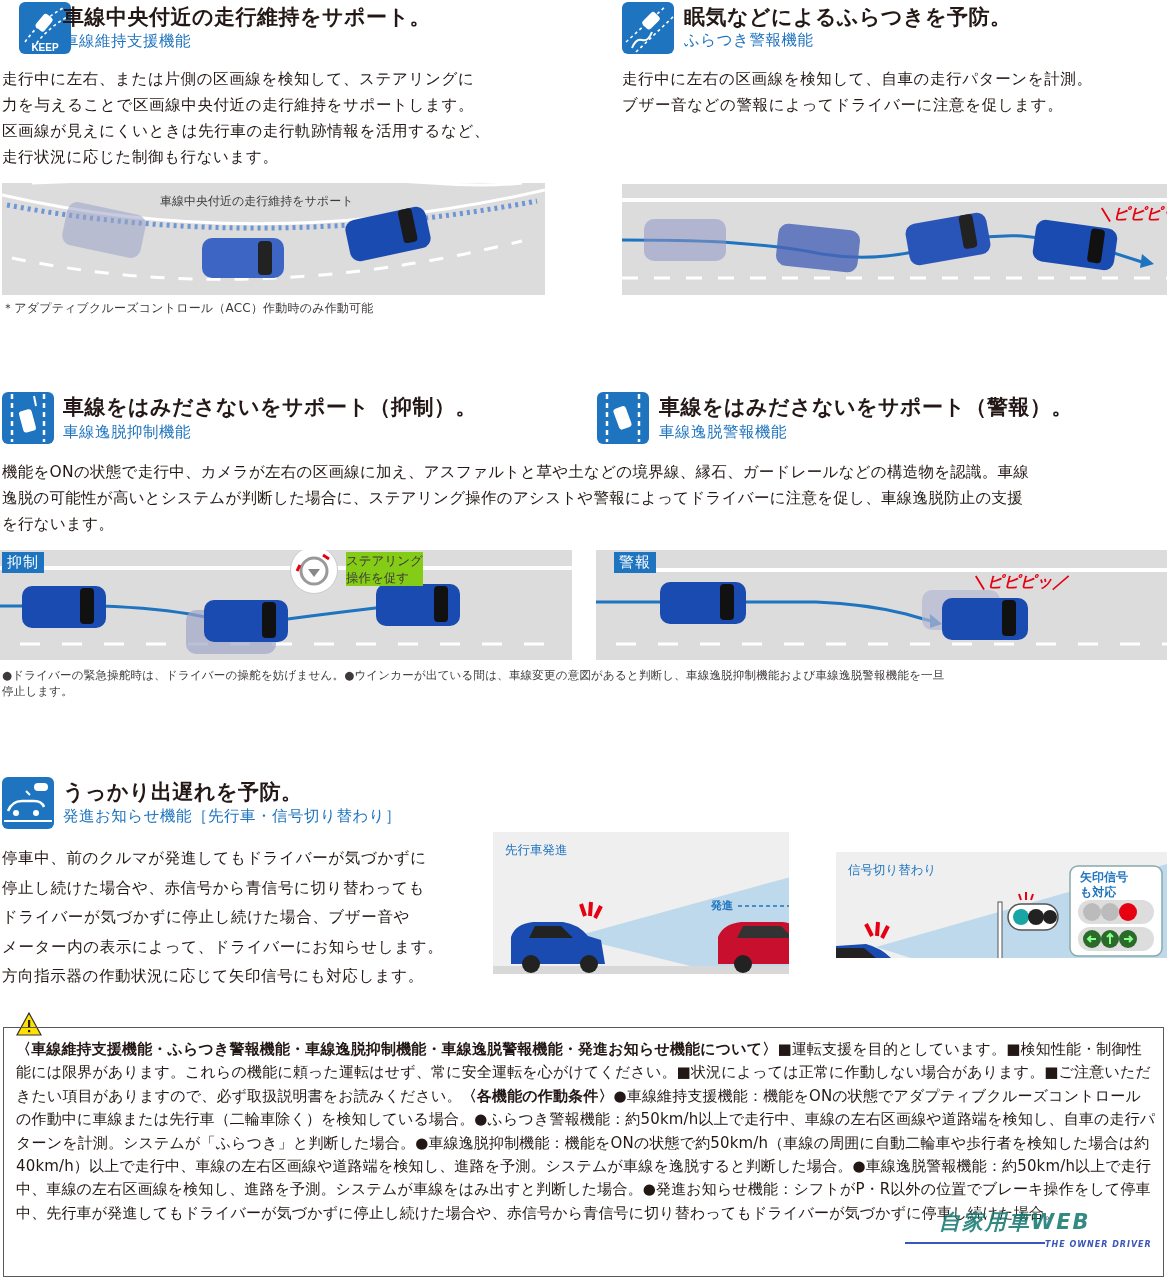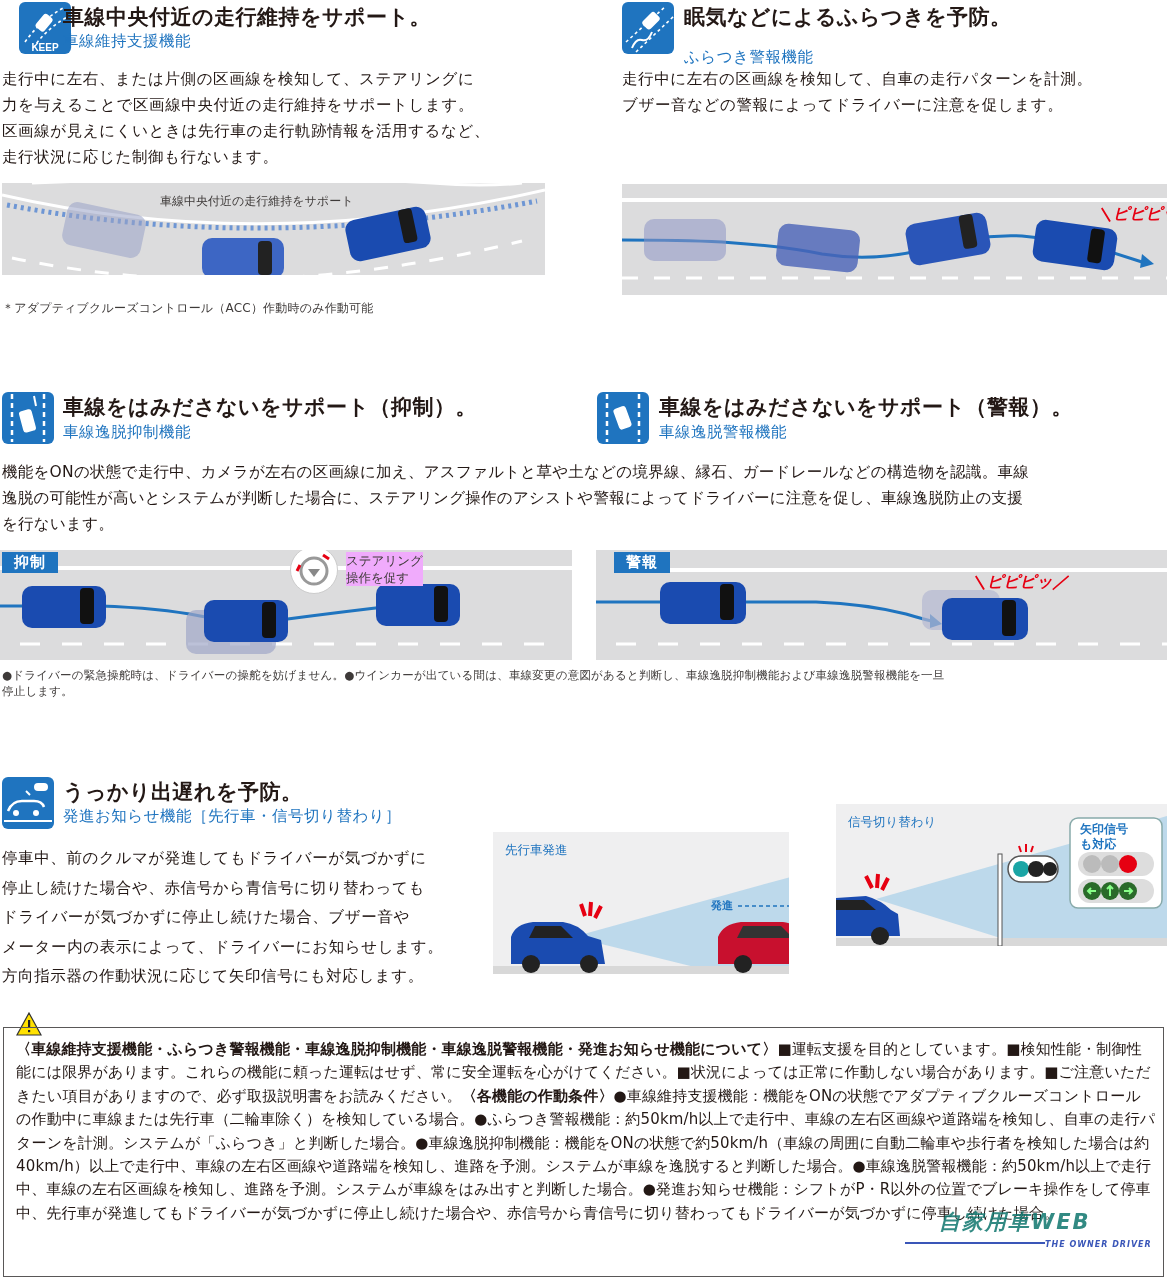--- a/index.html
+++ b/index.html
@@ -16,21 +16,21 @@
 
   .body-text { position: absolute; font-size: 15.5px; line-height: 26px; color: #231815; letter-spacing: 0.6px; }
   .body-text p { white-space: nowrap; }
 
   .note { position: absolute; font-size: 11.5px; color: #3e3a39; line-height: 16px; letter-spacing: 0.2px; }
 
   
   .road { position: absolute; background: #dcdcdd; overflow: hidden; }
   .road svg { position: absolute; left: 0; top: 0; }
 
-  .label-tag { position: absolute; background: #1f74bf; color: #fff; font-size: 15px; font-weight: bold; padding: 1px 12px; letter-spacing: 1px; }
+  .label-tag { position: absolute; background: #1f74bf; color: #fff; font-size: 15px; font-weight: normal; padding: 1px 5px; letter-spacing: 1px; }
 
   .beep { position: absolute; color: #e60012; font-size: 16px; font-weight: bold; font-style: italic; white-space: nowrap; }
 
   
   .panel { position: absolute; background: #efeff0; overflow: hidden; }
   .panel-title { position: absolute; left: 12px; top: 10px; font-size: 12.5px; color: #1f74bf; white-space: nowrap; }
 
   
   .caution-box { position: absolute; left: 3px; top: 1027px; width: 1161px; height: 250px; border: 1.5px solid #595757; }
   .caution-text { position: absolute; left: 12px; top: 10px; width: 1140px; font-size: 15px; line-height: 23.4px; color: #231815; letter-spacing: 0.15px; }
@@ -55,21 +55,21 @@
 <div class="feat-title" style="left:63px;top:3px;">車線中央付近の走行維持をサポート。</div>
 <div class="feat-sub" style="left:63px;top:31px;">車線維持支援機能</div>
 
 <div class="body-text" style="left:2px;top:66px;">
   <p>走行中に左右、または片側の区画線を検知して、ステアリングに</p>
   <p>力を与えることで区画線中央付近の走行維持をサポートします。</p>
   <p>区画線が見えにくいときは先行車の走行軌跡情報を活用するなど、</p>
   <p>走行状況に応じた制御も行ないます。</p>
 </div>
 
-<div class="road" style="left:2px;top:183px;width:543px;height:92px;">
+<div class="road" style="left:2px;top:183px;width:543px;height:112px;">
   <svg width="543" height="112" viewBox="0 0 543 112">
     <path d="M30 0 Q270 -10 430 0 Q480 4 520 0" stroke="#fff" stroke-width="3" fill="none"></path>
     <path d="M0 0 Q260 60 543 -5" stroke="#fff" stroke-width="3" fill="none" transform="translate(0,12)"></path>
     <path d="M10 75 Q250 125 520 58" stroke="#fff" stroke-width="3" stroke-dasharray="14 14" fill="none"></path>
     <path d="M5 22 Q260 70 535 18" stroke="#4a7fd0" stroke-width="5" stroke-dasharray="3 4" fill="none" opacity="0.75"></path>
     <g opacity="0.55">
       <rect x="62" y="25" width="80" height="44" rx="10" fill="#9aa3c8" transform="rotate(12 102 47)"></rect>
     </g>
     <g>
       <rect x="200" y="55" width="82" height="40" rx="10" fill="#3d66c4"></rect>
@@ -86,21 +86,21 @@
 
 <div class="feat-icon" style="left:622px;top:2px;">
   <svg viewBox="0 0 52 52">
     <path d="M4 40 L44 4" stroke="#fff" stroke-width="1.6" stroke-dasharray="3 3" fill="none"></path>
     <path d="M14 50 L52 14" stroke="#fff" stroke-width="1.6" stroke-dasharray="3 3" fill="none"></path>
     <rect x="24" y="10" width="11" height="17" rx="3" fill="#fff" transform="rotate(45 29 18)"></rect>
     <path d="M10 46 Q14 36 20 38 Q26 40 30 30" stroke="#fff" stroke-width="2" fill="none"></path>
   </svg>
 </div>
 <div class="feat-title" style="left:684px;top:3px;">眠気などによるふらつきを予防。</div>
-<div class="feat-sub" style="left:684px;top:47px;text-align:center;">ふらつき警報機能</div>
+<div class="feat-sub" style="left:684px;top:30px;text-align:center;">ふらつき警報機能</div>
 
 <div class="body-text" style="left:622px;top:66px;">
   <p>走行中に左右の区画線を検知して、自車の走行パターンを計測。</p>
   <p>ブザー音などの警報によってドライバーに注意を促します。</p>
 </div>
 
 <div class="road" style="left:622px;top:184px;width:545px;height:111px;">
   <svg width="545" height="111" viewBox="0 0 545 111">
     <rect x="0" y="14" width="545" height="4" fill="#fff"></rect>
     <path d="M0 94 L545 94" stroke="#fff" stroke-width="3" stroke-dasharray="16 16"></path>
@@ -167,21 +167,21 @@
   </svg>
   <div class="label-tag" style="left:2px;top:2px;">抑制</div>
   <div class="abs" style="left:290px;top:-4px;width:48px;height:48px;border-radius:50%;background:#fff;border:1px solid #ccc;">
     <svg width="46" height="46" viewBox="0 0 46 46">
       <circle cx="23" cy="24" r="13" stroke="#999" stroke-width="3" fill="none"></circle>
       <polygon points="17,22 29,22 23,30" fill="#888"></polygon>
       <path d="M9 18 L6 24" stroke="#e60012" stroke-width="3"></path>
       <path d="M32 8 L38 12" stroke="#e60012" stroke-width="3"></path>
     </svg>
   </div>
-  <div class="abs" style="left:346px;top:2px;font-size:12.5px;line-height:17px;color:#3e3a39;background:#f0abfc;">
+  <div class="abs" style="left:346px;top:2px;font-size:12.5px;line-height:17px;color:#3e3a39;background:#84cc16;">
     <div>ステアリング</div>
     <div>操作を促す</div>
   </div>
 </div>
 
 <div class="road" style="left:596px;top:550px;width:571px;height:110px;">
   <svg width="571" height="110" viewBox="0 0 571 110">
     <rect x="50" y="18" width="521" height="4" fill="#fff"></rect>
     <path d="M20 94 L571 94" stroke="#fff" stroke-width="3" stroke-dasharray="20 22"></path>
     <path d="M0 52 L220 52 Q270 54 310 64 Q330 70 340 72" stroke="#1f74bf" stroke-width="3" fill="none"></path>
@@ -239,21 +239,21 @@
         <circle cx="310" cy="132" r="9" fill="#222"></circle>
     </g>
     <path d="M88 72 L92 84 M98 70 L97 84 M108 74 L102 86" stroke="#e60012" stroke-width="4"></path>
     <line x1="245" y1="74" x2="318" y2="74" stroke="#1f74bf" stroke-width="1.5" stroke-dasharray="4 3"></line>
     <polygon points="318,70 326,74 318,78" fill="#1f74bf"></polygon>
   </svg>
   <div class="panel-title">先行車発進</div>
   <div class="abs" style="left:218px;top:66px;font-size:11px;color:#1f74bf;font-weight:bold;">発進</div>
 </div>
 
-<div class="panel" style="left:836px;top:804px;width:331px;height:142px;">
+<div class="panel" style="left:836px;top:852px;width:331px;height:106px;">
   <svg width="331" height="142" viewBox="0 0 331 142" class="abs" style="left:0;top:0;">
     <polygon points="40,95 331,12 331,142 190,142" fill="#b7d6ea" opacity="0.9"></polygon>
     <rect x="0" y="134" width="331" height="8" fill="#d8d8d8"></rect>
     <g>
       <path d="M0 132 L0 94 L30 92 Q45 96 55 106 L62 110 L64 132 Z" fill="#1a4bb0"></path>
       <path d="M0 96 L28 96 L40 106 L0 106 Z" fill="#222"></path>
       <circle cx="44" cy="132" r="9" fill="#222"></circle>
     </g>
     <path d="M30 72 L36 84 M42 70 L41 84 M52 74 L46 86" stroke="#e60012" stroke-width="4"></path>
     <rect x="162" y="50" width="4" height="92" fill="#fff" stroke="#555" stroke-width="1"></rect>

